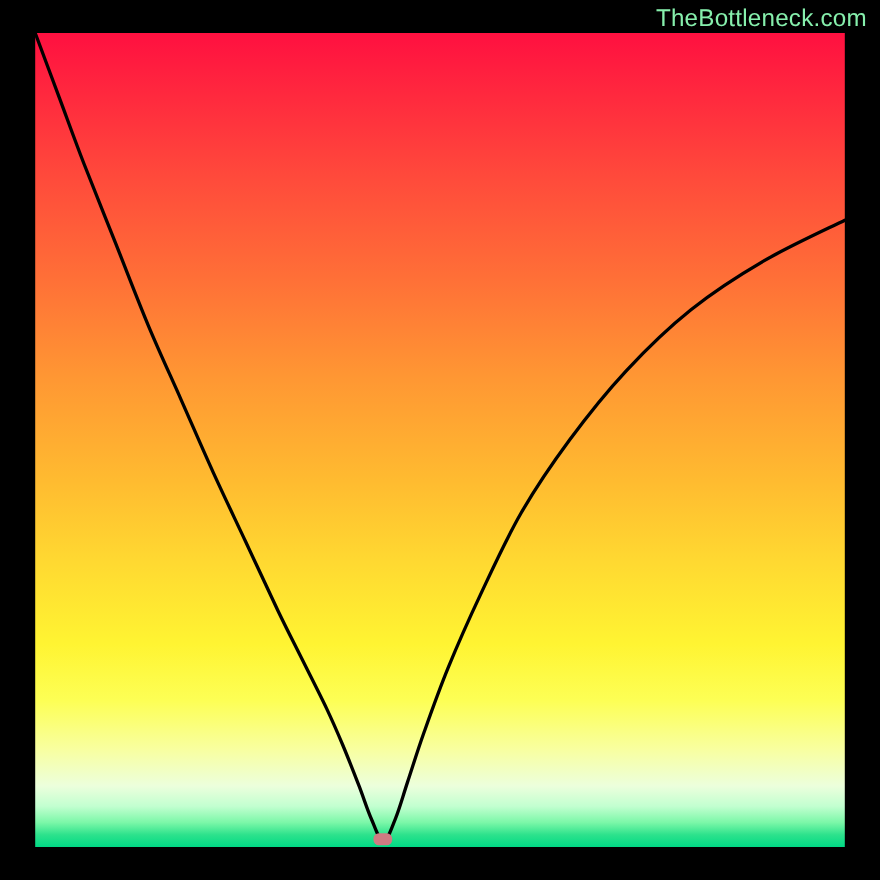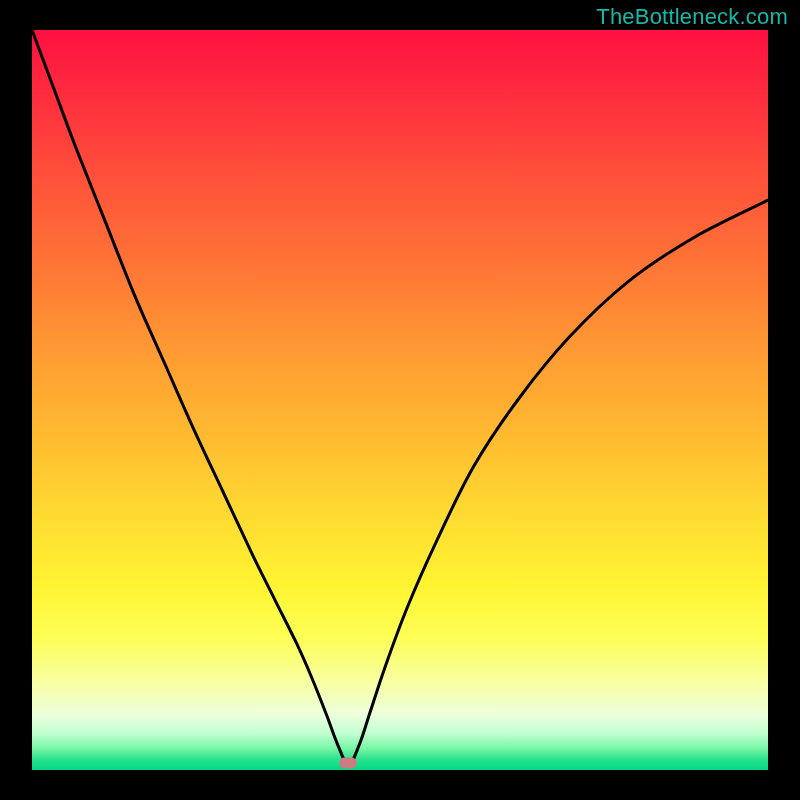--- a/index.html
+++ b/index.html
@@ -41,21 +41,21 @@
       #c2ffd0 95%,
       #7bf7a8 97%,
       #2de28c 98.5%,
       #00d985 100%
     );
   }
   .watermark {
     position: absolute;
     top: 4px;
     right: 12px;
-    color: #14b8a6;
+    color: #86efac;
     font-size: 22px;
     font-weight: 500;
     letter-spacing: 0.2px;
     user-select: none;
   }
   .marker {
     position: absolute;
     width: 17px;
     height: 11px;
     border-radius: 5px;

